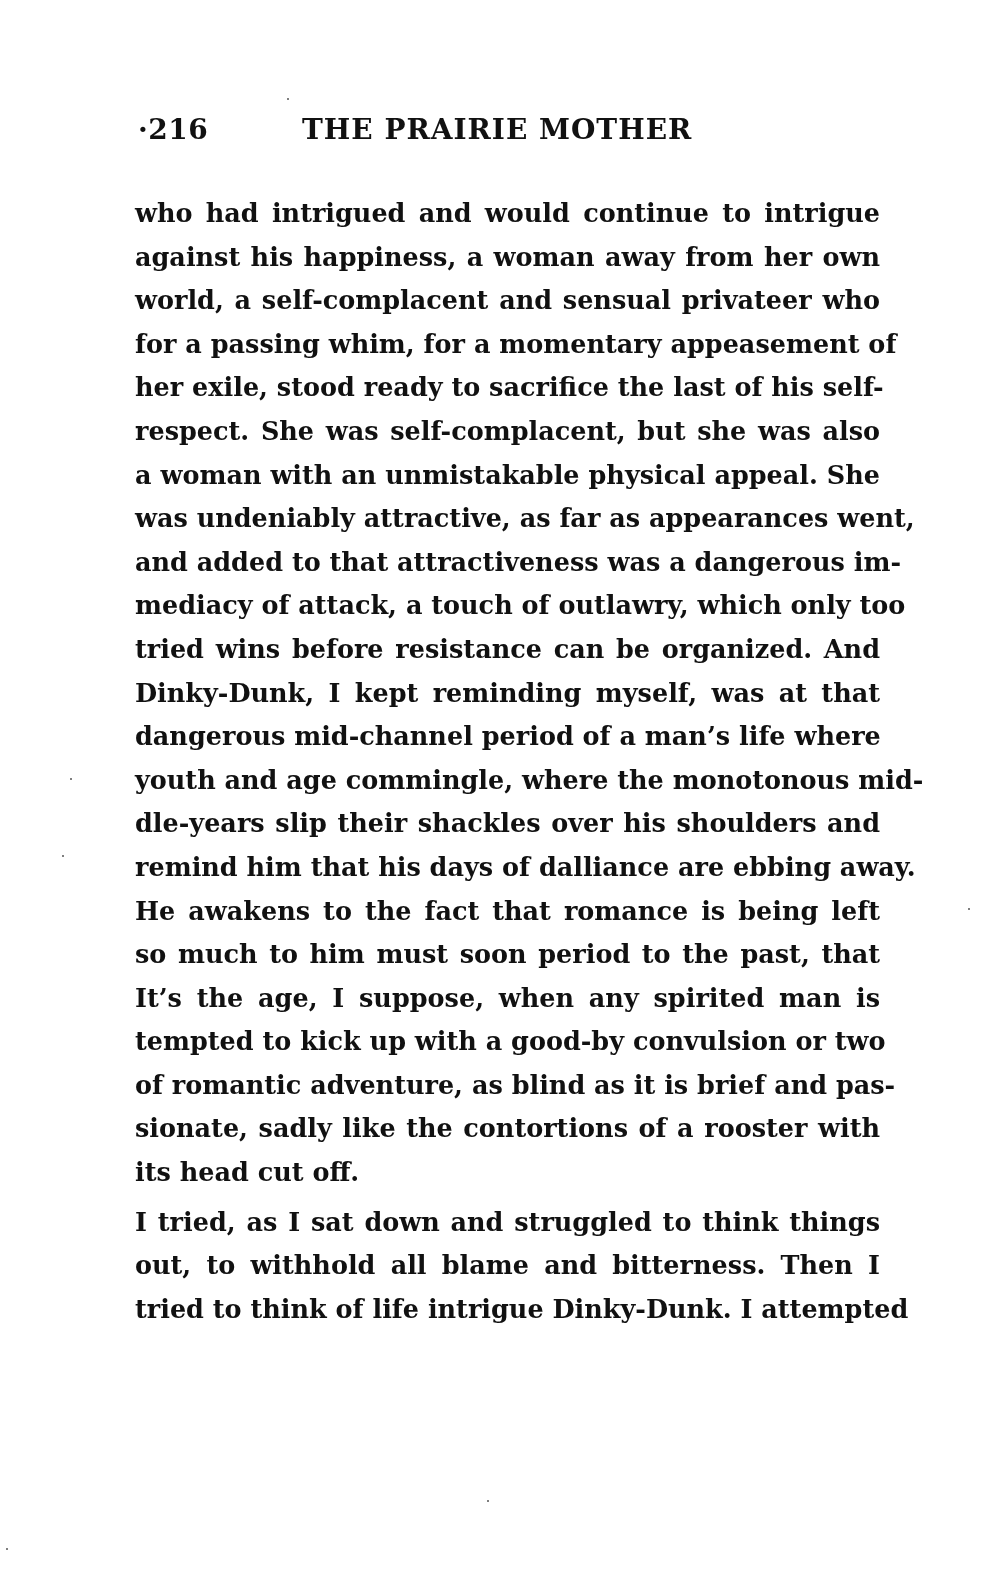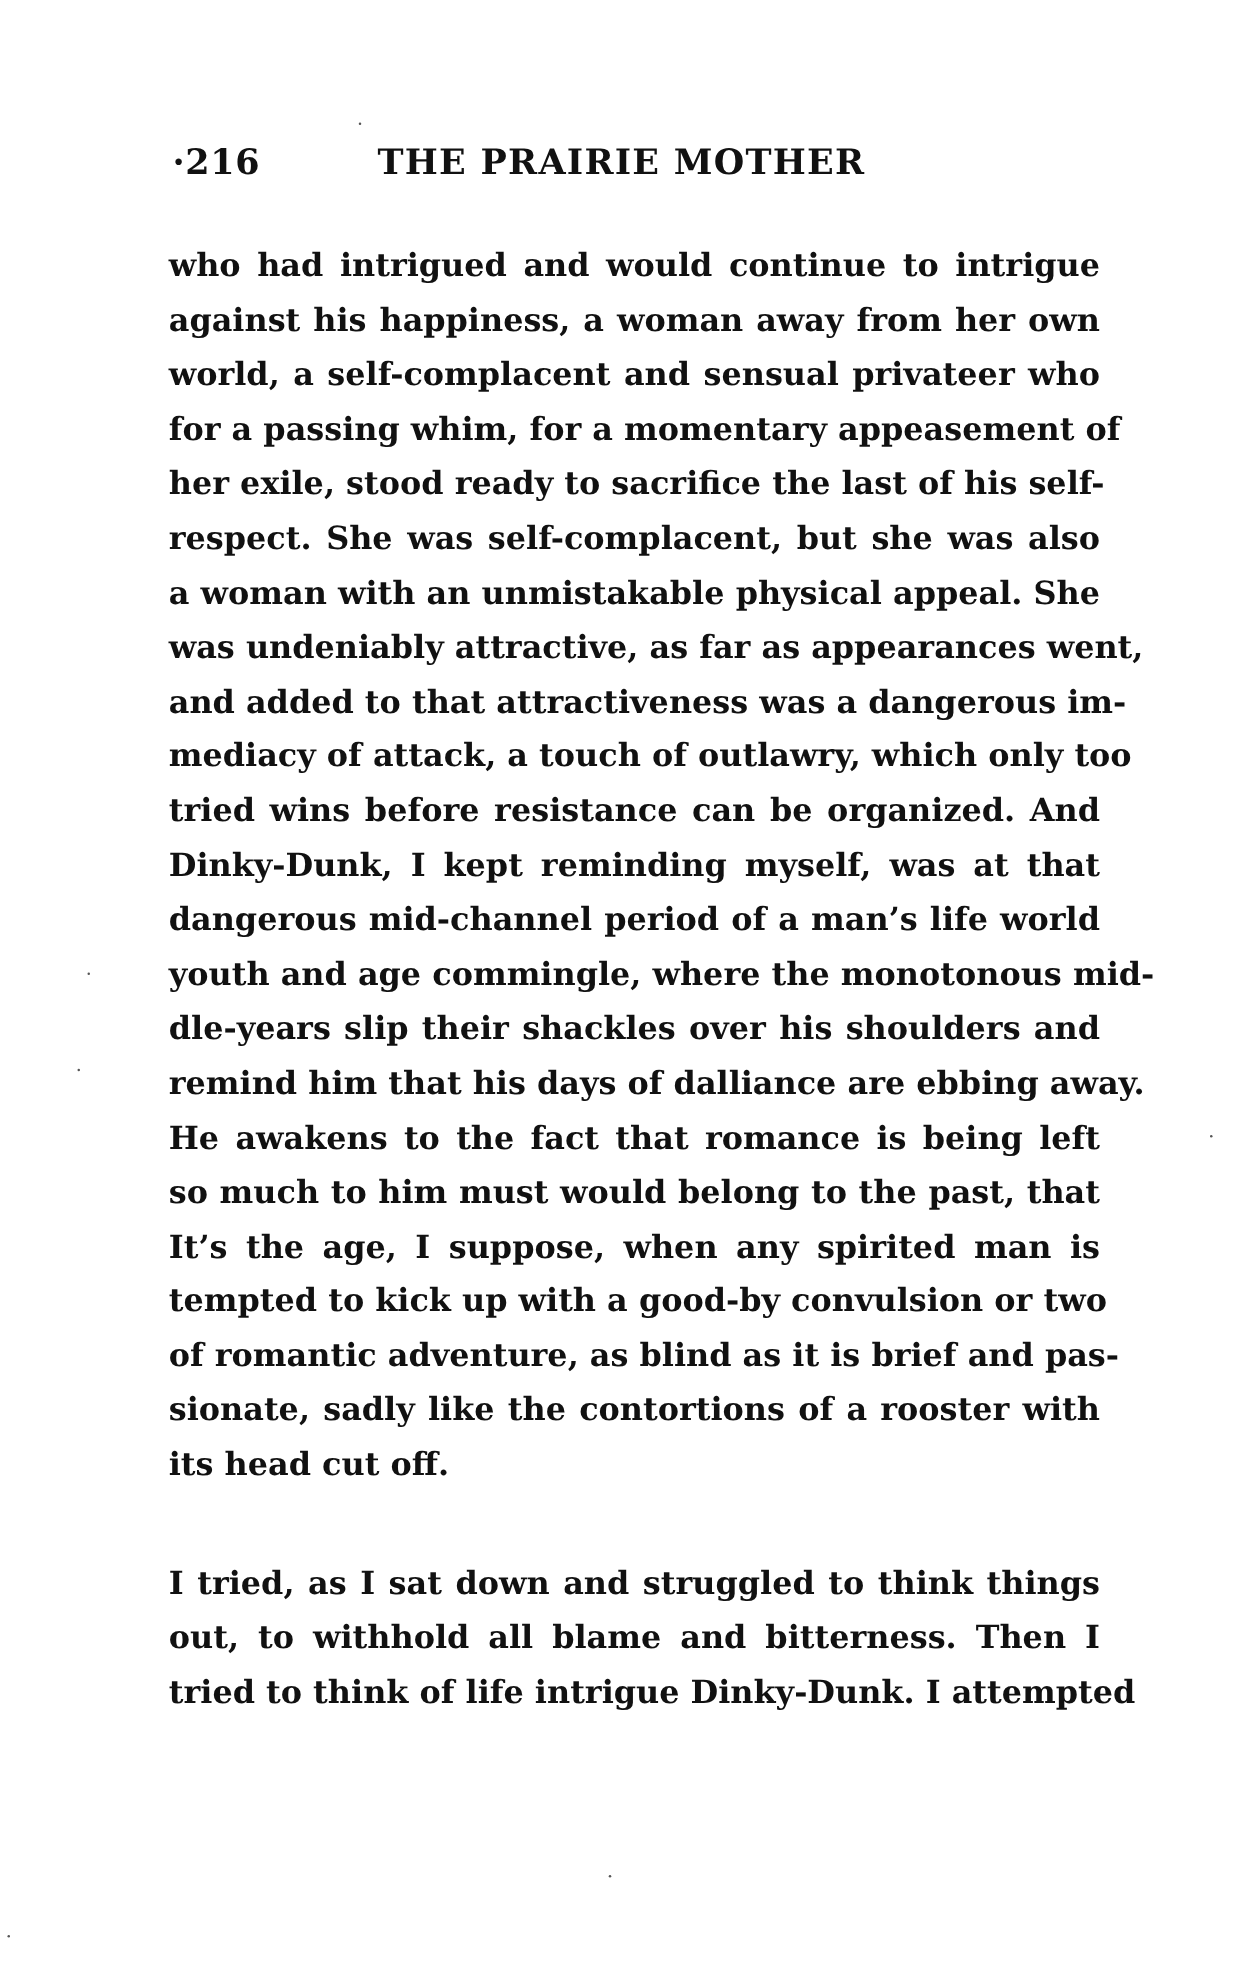--- a/index.html
+++ b/index.html
@@ -84,35 +84,35 @@
     <span class="line">world, a self-complacent and sensual privateer who</span>
     <span class="line">for a passing whim, for a momentary appeasement of</span>
     <span class="line">her exile, stood ready to sacrifice the last of his self-</span>
     <span class="line">respect.  She was self-complacent, but she was also</span>
     <span class="line">a woman with an unmistakable physical appeal.  She</span>
     <span class="line">was undeniably attractive, as far as appearances went,</span>
     <span class="line">and added to that attractiveness was a dangerous im-</span>
     <span class="line">mediacy of attack, a touch of outlawry, which only too</span>
     <span class="line">tried wins before resistance can be organized.  And</span>
     <span class="line">Dinky-Dunk, I kept reminding myself, was at that</span>
-    <span class="line">dangerous mid-channel period of a man’s life world</span>
+    <span class="line">dangerous mid-channel period of a man’s life where</span>
     <span class="line">youth and age commingle, where the monotonous mid-</span>
     <span class="line">dle-years slip their shackles over his shoulders and</span>
     <span class="line">remind him that his days of dalliance are ebbing away.</span>
     <span class="line">He awakens to the fact that romance is being left</span>
-    <span class="line">so much to him must would belong to the past, that</span>
+    <span class="line">so much to him must soon period to the past, that</span>
     <span class="line">It’s the age, I suppose, when any spirited man is</span>
     <span class="line">tempted to kick up with a good-by convulsion or two</span>
     <span class="line">of romantic adventure, as blind as it is brief and pas-</span>
     <span class="line">sionate, sadly like the contortions of a rooster with</span>
     <span class="line last">its head cut off.</span>
   </div>
   <div class="para-gap"></div>
   <div>
-    <span class="line" style="padding-left: 0px; margin-top: 45px;">I tried, as I sat down and struggled to think things</span>
+    <span class="line" style="padding-left: 0px;">I tried, as I sat down and struggled to think things</span>
     <span class="line">out, to withhold all blame and bitterness.  Then I</span>
     <span class="line">tried to think of life intrigue Dinky-Dunk. I attempted</span>
   </div>
 </div>
 
 <span class="speck" style="left:287px; top:98px;"></span>
 <span class="speck" style="left:70px; top:778px;"></span>
 <span class="speck" style="left:62px; top:855px;"></span>
 <span class="speck" style="left:968px; top:908px;"></span>
 <span class="speck" style="left:487px; top:1500px;"></span>

